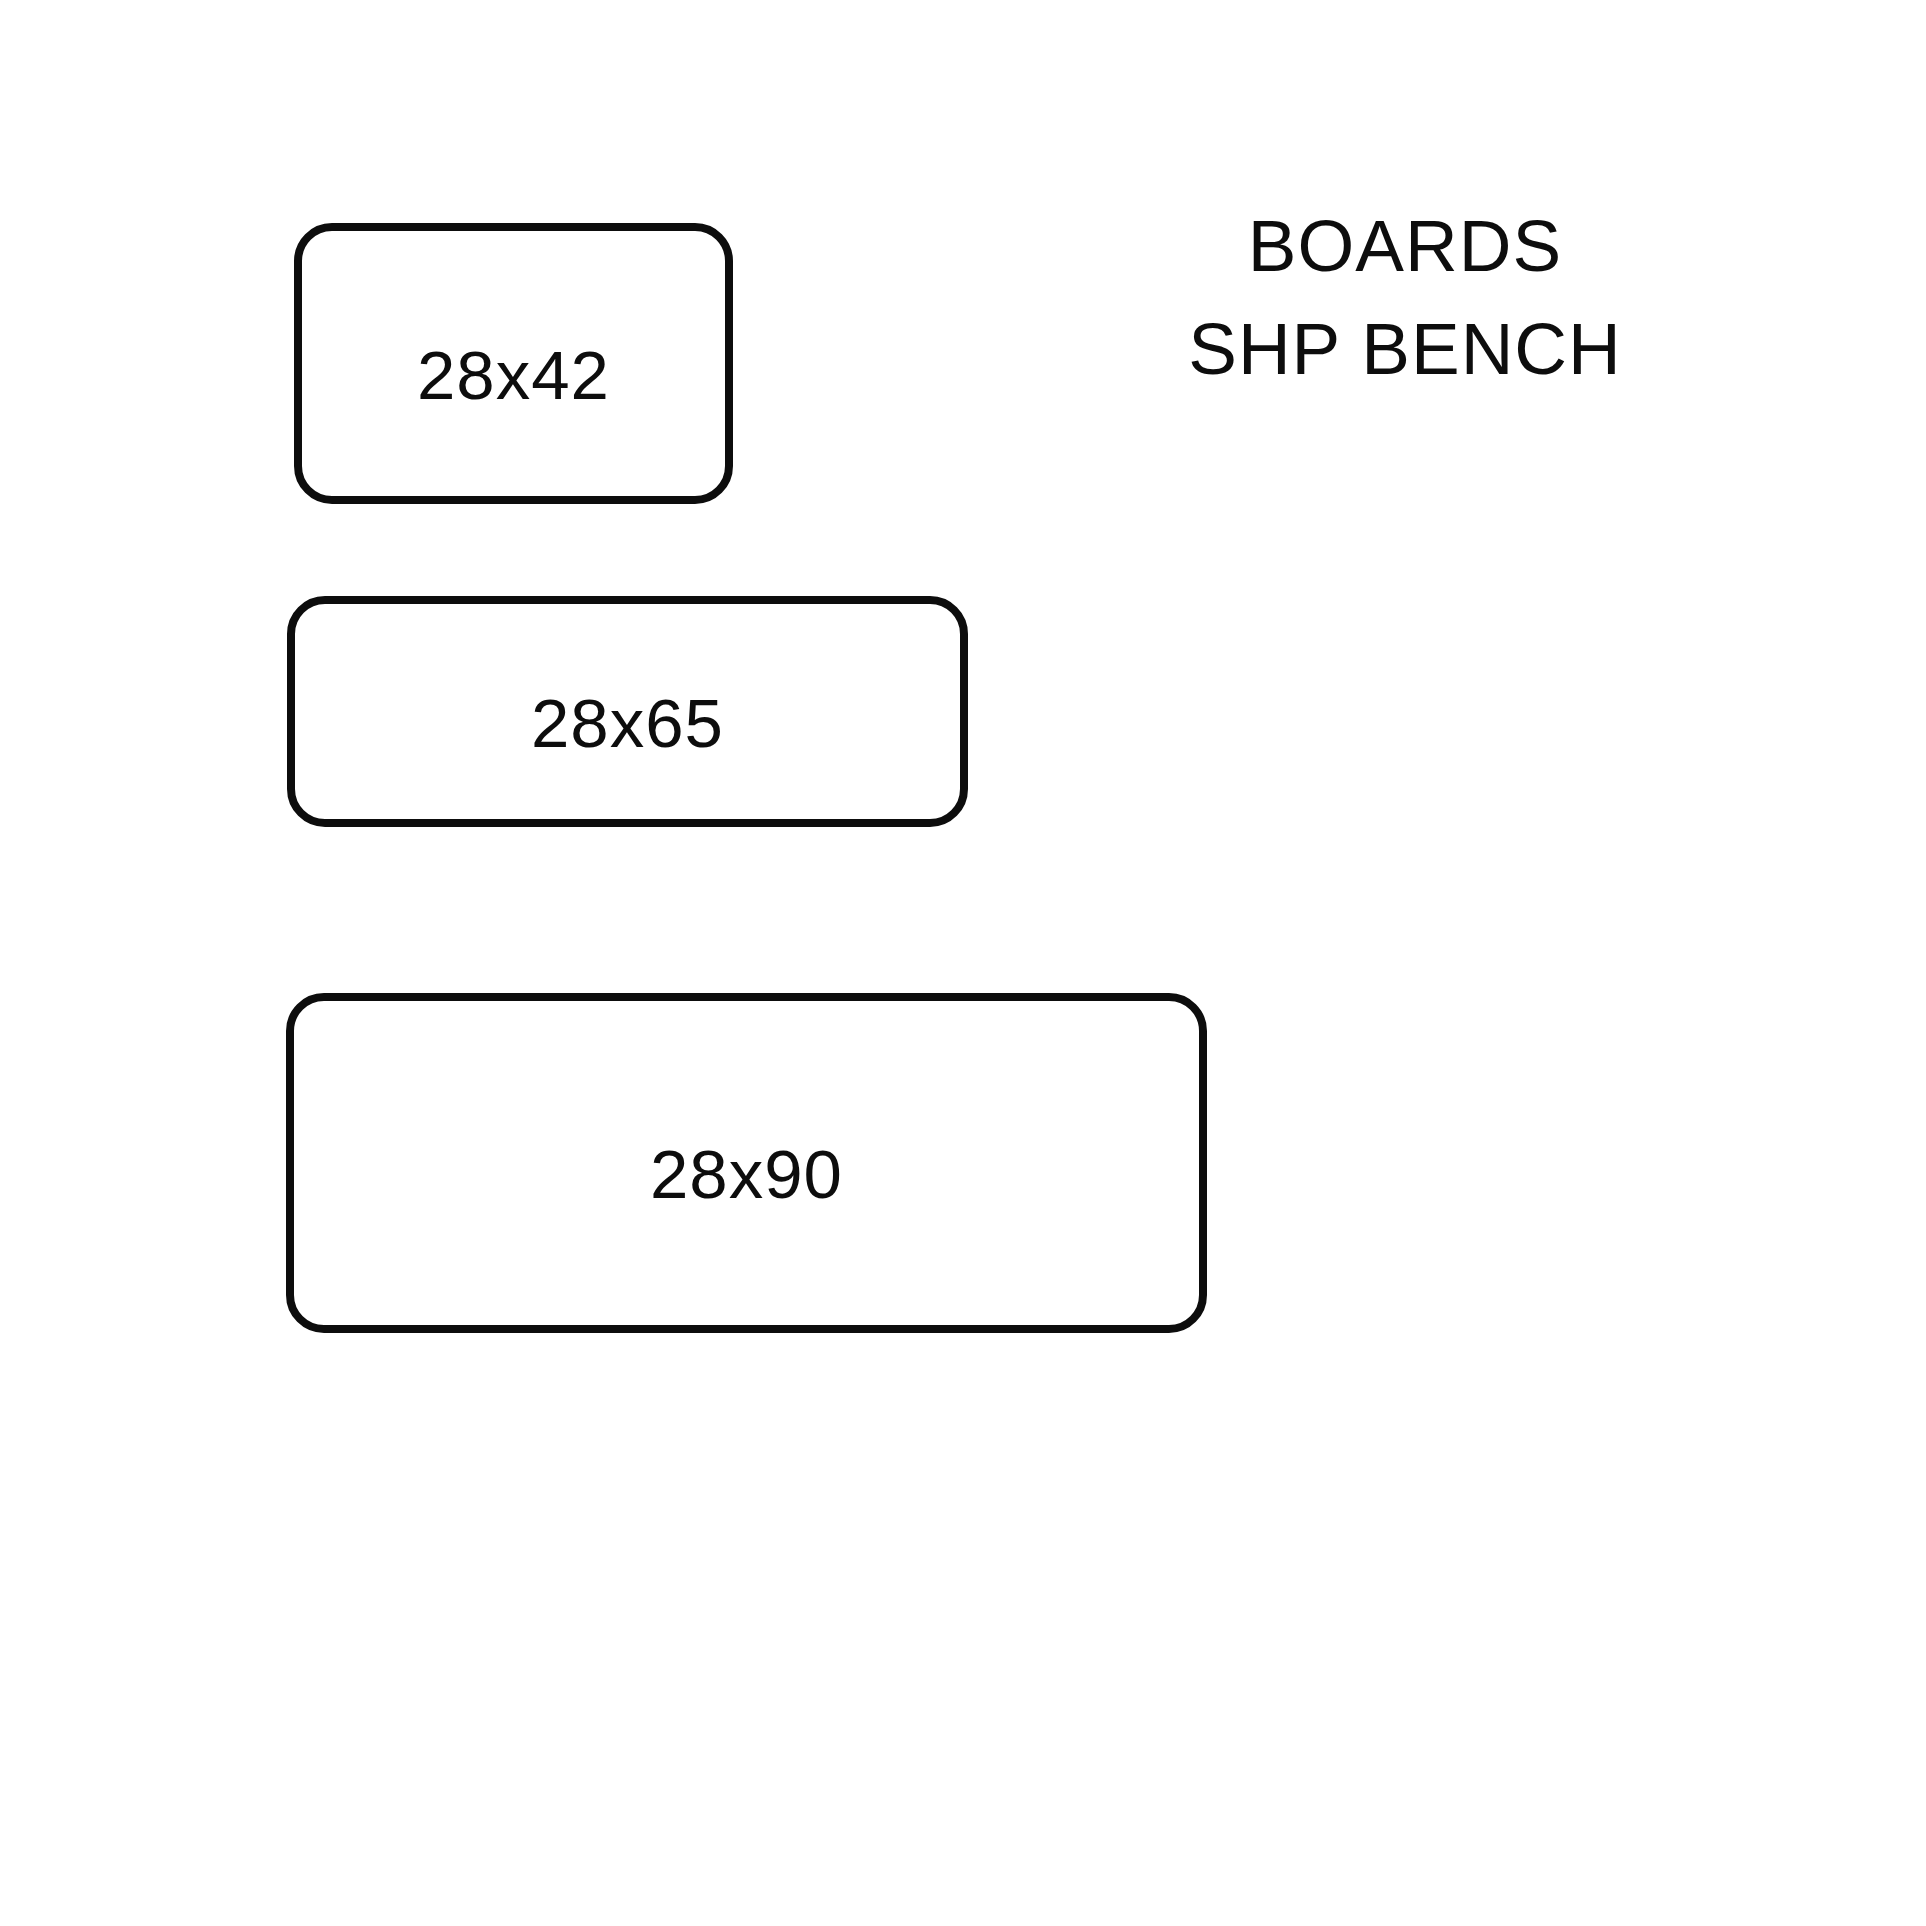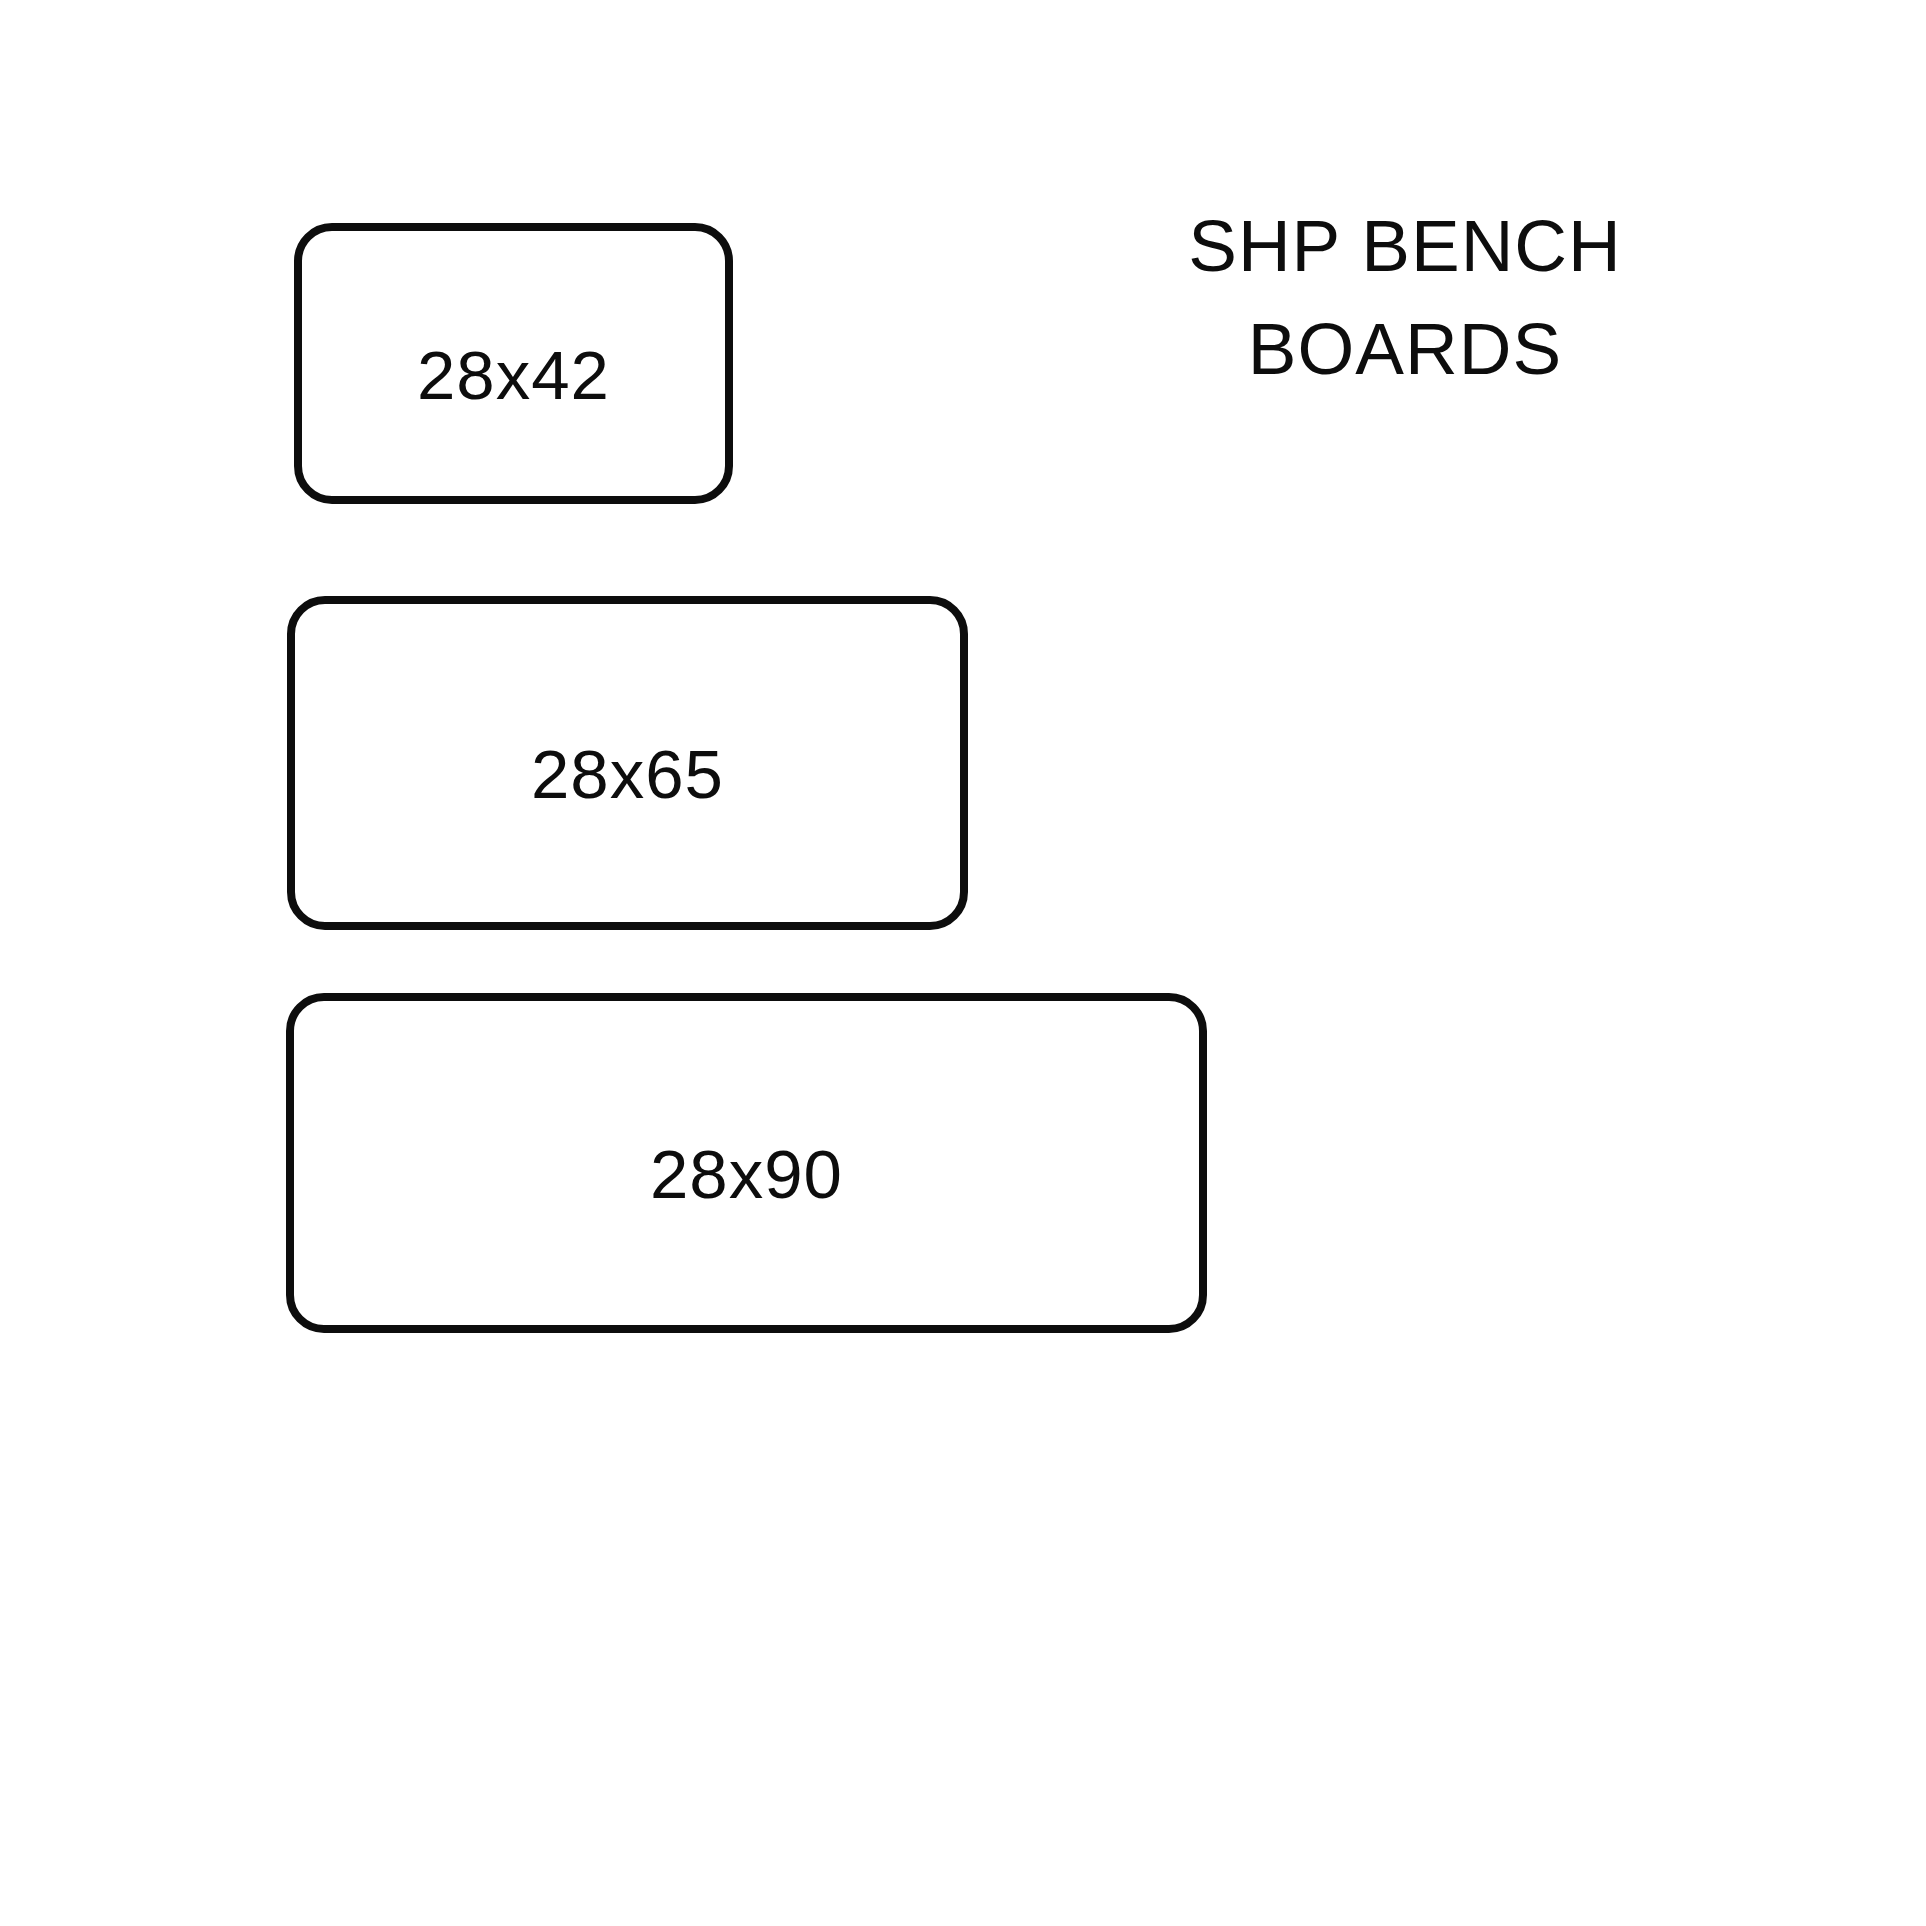--- a/index.html
+++ b/index.html
@@ -39,32 +39,32 @@
     justify-content: center;
   }
   .board-label {
     font-size: 69px;
     letter-spacing: 1px;
     color: var(--ink, #0d0d0d);
     white-space: nowrap;
     margin-top: 23px;
   }
   .b1 { left: 294px; top: 223px;  width: 439px;  height: 281px; }
-  .b2 { left: 287px; top: 596px;  width: 681px;  height: 334px; }
+  .b2 { left: 287px; top: 596px;  width: 681px;  height: 231px; }
   .b3 { left: 286px; top: 993px; width: 921px;  height: 340px; }
   .b4 { left: 292px; top: 1388px; width: 1332px; height: 300px; }
 </style>
 </head>
 <body>
 
 <div class="stage" style="--ink: #0d0d0d; --bg: #ffffff;">
 
   <div class="title">
+    <div>BOARDS</div>
     <div>SHP BENCH</div>
-    <div>BOARDS</div>
   </div>
 
   <div class="board b1">
     <span class="board-label">28x42</span>
   </div>
 
   <div class="board b2">
     <span class="board-label">28x65</span>
   </div>
 

